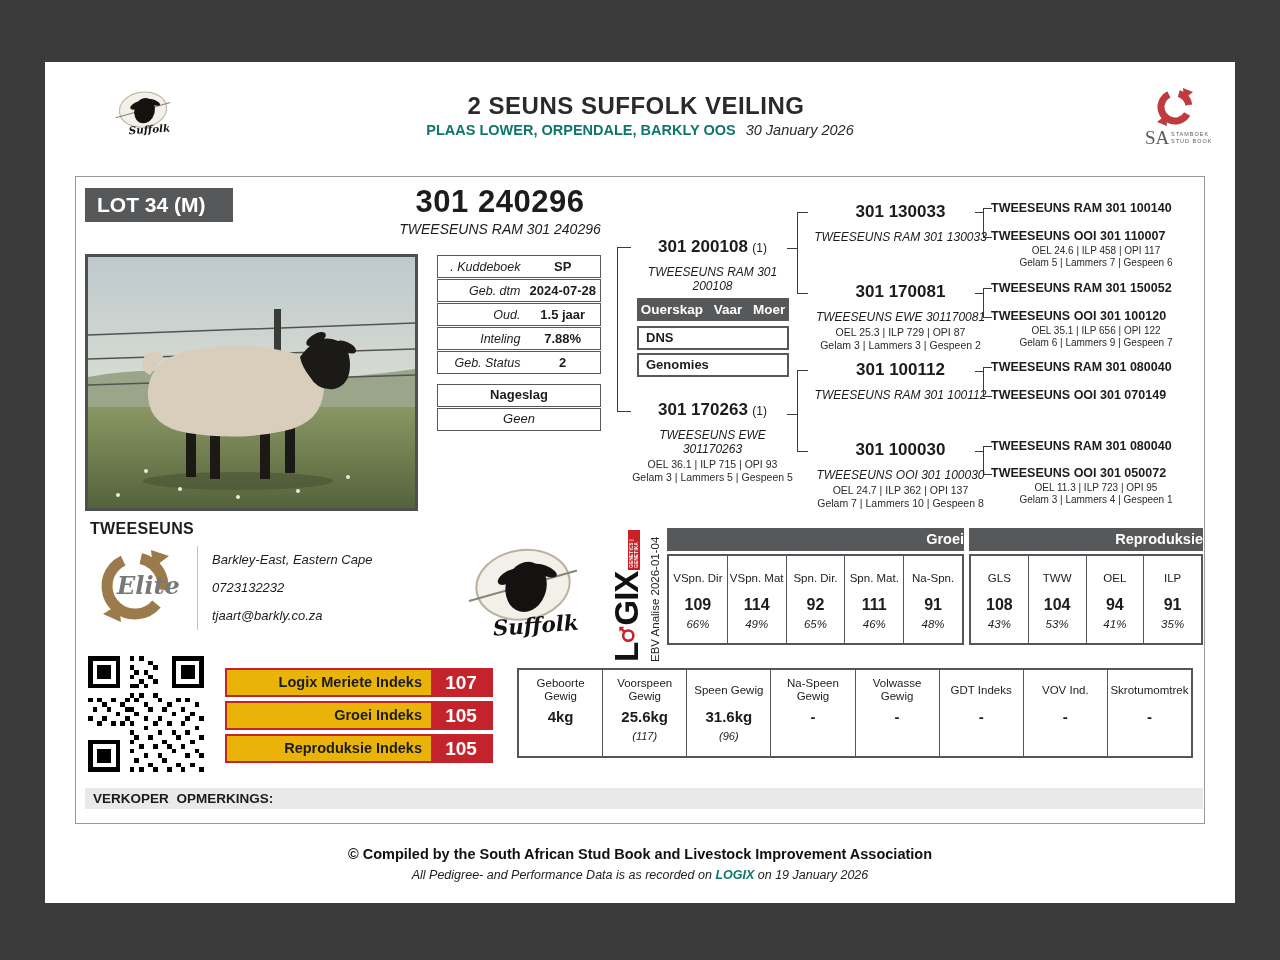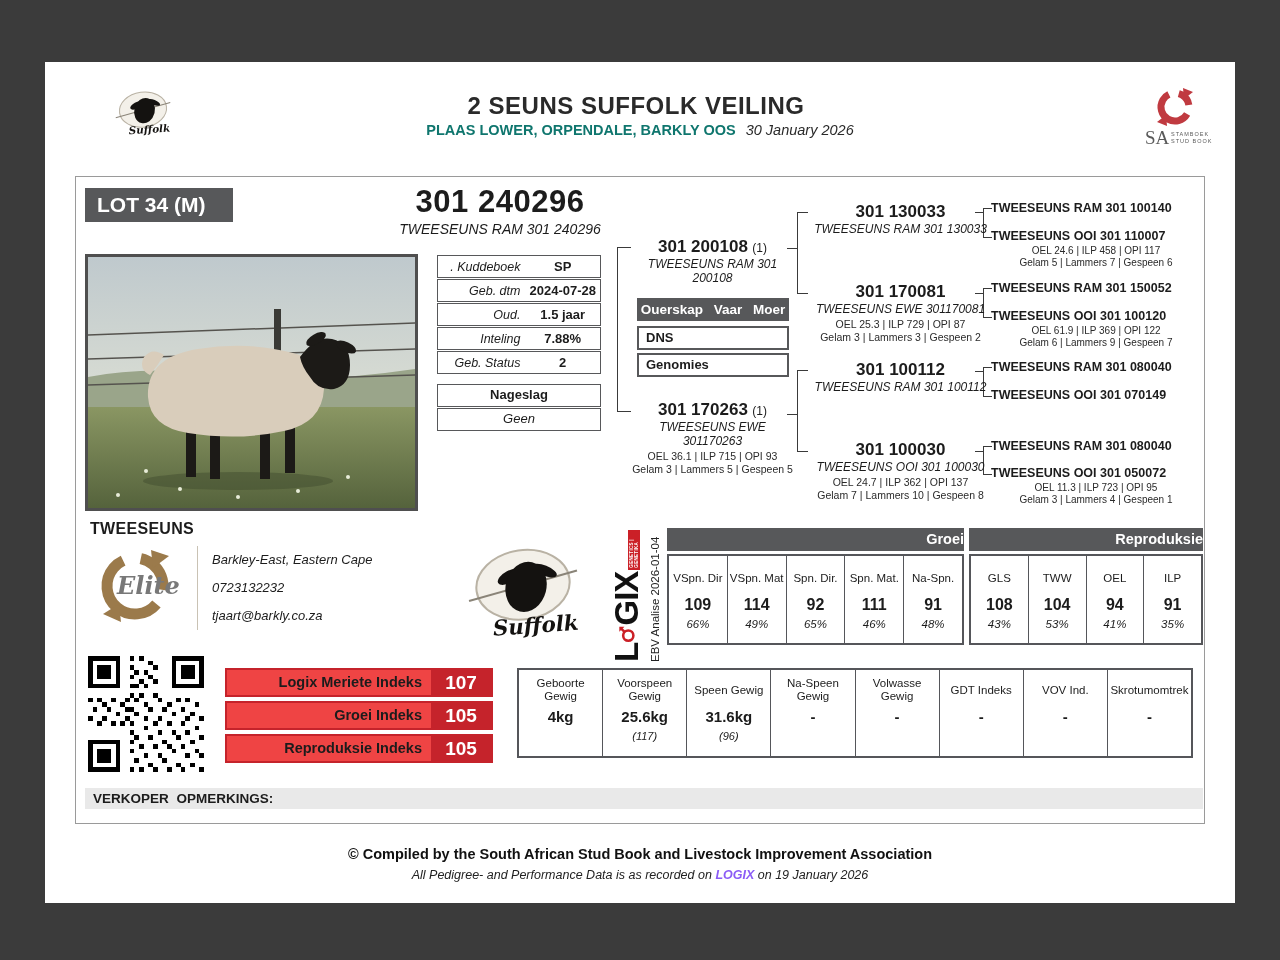--- a/index.html
+++ b/index.html
@@ -34,21 +34,21 @@
     display:flex;align-items:center;font-size:12.5px;background:#fff;}
   .inforow .lbl{width:54%;text-align:right;font-style:italic;padding-right:5px;box-sizing:border-box;}
   .inforow .val{width:46%;text-align:center;font-weight:bold;font-size:13px;}
   .nagbox{left:392px;width:164px;height:23px;border:1.5px solid #57585a;box-sizing:border-box;
     text-align:center;font-size:13px;line-height:20px;background:#fff;}
 
   
   .ped{text-align:center;}
   .ped .pid{font-size:17px;font-weight:bold;}
   .ped .pmark{font-size:12px;font-weight:normal;}
-  .ped .pname{font-size:12px;font-style:italic;margin-top:0px;}
+  .ped .pname{font-size:12px;font-style:italic;margin-top:8px;}
   .ped .pstats{font-size:10.5px;color:#2a2a2a;margin-top:2px;line-height:13px;}
   .gg{width:210px;}
   .gg .gname{font-size:12.5px;font-weight:bold;text-align:left;white-space:nowrap;}
   .gg .pstats{font-size:10px;text-align:center;line-height:12px;}
 
   .ouerbar{left:592px;top:236px;width:152px;height:23px;background:#57585a;color:#fff;
     font-size:13.5px;font-weight:bold;text-align:center;line-height:23px;word-spacing:7px;}
   .dnabox{left:592px;width:152px;height:24px;border:2px solid #57585a;box-sizing:border-box;
     font-size:13px;font-weight:bold;line-height:20px;padding-left:7px;background:#fff;}
 
@@ -72,38 +72,38 @@
     text-align:right;line-height:23px;}
   .ebvtable{top:492px;height:91px;border:2px solid #55565a;box-sizing:border-box;display:flex;background:#fff;}
   .ebvcol{flex:1;border-right:1px solid #55565a;display:flex;flex-direction:column;align-items:center;box-sizing:border-box;}
   .ebvcol:last-child{border-right:none;}
   .ebvcol .h{font-size:11.5px;line-height:13px;text-align:center;height:32px;margin-top:6px;display:flex;align-items:center;}
   .ebvcol .v{font-size:16px;font-weight:bold;margin-top:2px;}
   .ebvcol .a{font-size:11.5px;font-style:italic;margin-top:4px;}
 
   
   .qr{left:40px;top:594px;width:122px;height:116px;}
-  .idx{left:180px;width:268px;height:29px;border:2px solid #c5232b;box-sizing:border-box;display:flex;background:#ef4444;}
+  .idx{left:180px;width:268px;height:29px;border:2px solid #c5232b;box-sizing:border-box;display:flex;background:#eab308;}
   .idx .il{flex:1;text-align:right;font-size:14.5px;font-weight:bold;line-height:25px;padding-right:9px;}
   .idx .iv{width:60px;background:#c5232b;color:#fff;font-size:19px;font-weight:bold;text-align:center;line-height:25px;}
 
   
   .wtable{left:472px;top:606px;width:676px;height:90px;border:2px solid #55565a;box-sizing:border-box;display:flex;background:#fff;}
   .wcol{flex:1;border-right:1px solid #55565a;display:flex;flex-direction:column;align-items:center;box-sizing:border-box;}
   .wcol:last-child{border-right:none;}
   .wcol .h{font-size:11.5px;line-height:13px;text-align:center;height:30px;margin-top:5px;display:flex;align-items:center;}
   .wcol .v{font-size:15px;font-weight:bold;margin-top:3px;}
   .wcol .s{font-size:11px;font-style:italic;margin-top:5px;}
 
   .verkoper{left:40px;top:726px;width:1118px;height:21px;background:#e9e9e9;font-size:13.5px;
     font-weight:bold;line-height:21px;padding-left:8px;box-sizing:border-box;word-spacing:4px;}
 
   .foot1{left:0;right:0;top:784px;text-align:center;font-size:14.5px;font-weight:bold;color:#111;}
   .foot2{left:0;right:0;top:806px;text-align:center;font-size:12.5px;font-style:italic;color:#222;}
-  .foot2 .red{color:#8b5cf6;font-weight:bold;}
+  .foot2 .red{color:#0f766e;font-weight:bold;}
 
   .serif-i{font-family:"DejaVu Serif","Liberation Serif",serif;font-style:italic;font-weight:bold;}
 </style>
 </head>
 <body>
 
 <div class="page">
 
   <svg class="abs" style="left:62px;top:26px" width="72" height="54" viewBox="0 0 110 105">
     <ellipse cx="55" cy="42" rx="46" ry="34" fill="#f3f0e9" stroke="#b9b2a4" stroke-width="2" transform="rotate(-8 55 42)"></ellipse>
@@ -267,21 +267,21 @@
       <div>OEL 24.6 | ILP 458 | OPI 117</div>
         <div>Gelam 5 | Lammers 7 | Gespeen 6</div>
       </div>
   </div>
   <div class="abs ped gg" style="left:946px;top:219px;">
     <div class="gname">TWEESEUNS RAM 301 150052</div>
   </div>
   <div class="abs ped gg" style="left:946px;top:247px;">
     <div class="gname">TWEESEUNS OOI 301 100120</div>
     <div class="pstats">
-      <div>OEL 61.9 | ILP 369 | OPI 122</div>
+      <div>OEL 35.1 | ILP 656 | OPI 122</div>
         <div>Gelam 6 | Lammers 9 | Gespeen 7</div>
       </div>
   </div>
   <div class="abs ped gg" style="left:946px;top:298px;">
     <div class="gname">TWEESEUNS RAM 301 080040</div>
   </div>
   <div class="abs ped gg" style="left:946px;top:326px;">
     <div class="gname">TWEESEUNS OOI 301 070149</div>
   </div>
   <div class="abs ped gg" style="left:946px;top:377px;">

